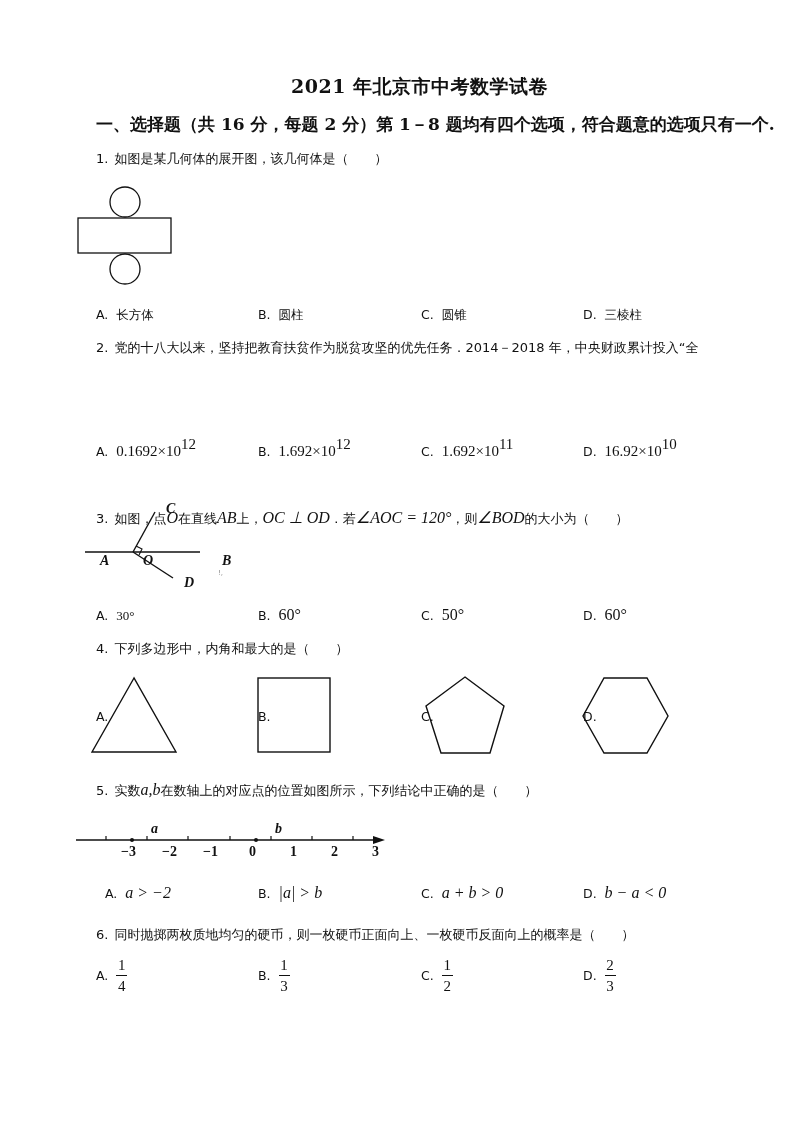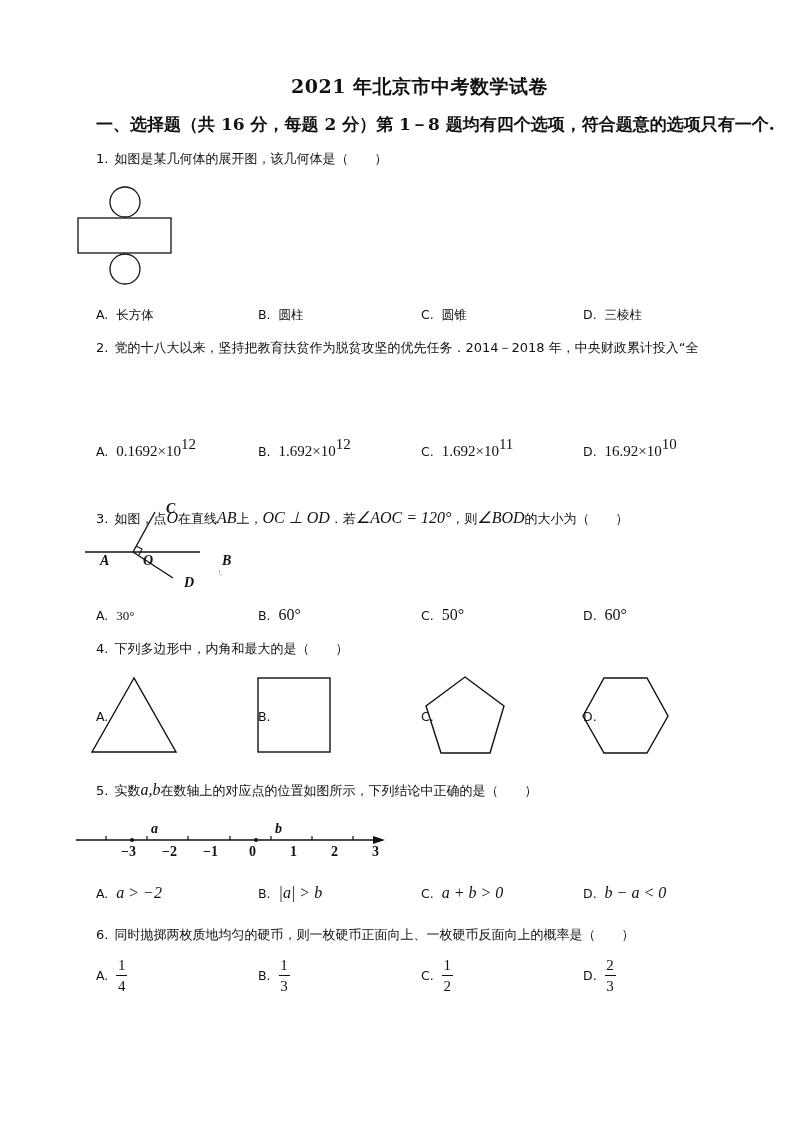--- a/index.html
+++ b/index.html
@@ -105,21 +105,21 @@
 <span class="abs glabel" style="left:128px;top:821px;">a</span>
 <span class="abs glabel" style="left:252px;top:821px;">b</span>
 <span class="abs axlabel" style="left:98px;top:844px;">−3</span>
 <span class="abs axlabel" style="left:139px;top:844px;">−2</span>
 <span class="abs axlabel" style="left:180px;top:844px;">−1</span>
 <span class="abs axlabel" style="left:226px;top:844px;">0</span>
 <span class="abs axlabel" style="left:267px;top:844px;">1</span>
 <span class="abs axlabel" style="left:308px;top:844px;">2</span>
 <span class="abs axlabel" style="left:349px;top:844px;">3</span>
 
-<div class="abs opt" style="left:73px;top:884px;text-align:right;"><span class="lbl">A.</span><span class="math" style="font-style:italic;">a &gt; −2</span></div>
+<div class="abs opt" style="left:82px;top:884px;text-align:right;"><span class="lbl">A.</span><span class="math" style="font-style:italic;">a &gt; −2</span></div>
 <div class="abs opt" style="left:235px;top:884px;"><span class="lbl">B.</span><span class="math" style="font-style:italic;margin-top:12px;">|a| &gt; b</span></div>
 <div class="abs opt" style="left:398px;top:884px;"><span class="lbl">C.</span><span class="math" style="font-style:italic;">a + b &gt; 0</span></div>
 <div class="abs opt" style="left:560px;top:884px;"><span class="lbl">D.</span><span class="math" style="font-style:italic;">b − a &lt; 0</span></div>
 
 <div class="abs q" style="top:926px;">
   <span class="num">6.</span><span>同时抛掷两枚质地均匀的硬币，则一枚硬币正面向上、一枚硬币反面向上的概率是（　　）</span>
 </div>
 <div class="abs opt" style="left:73px;top:956px;display:flex;align-items:center;">
     <span class="lbl">A.</span>
     <span class="frac">

